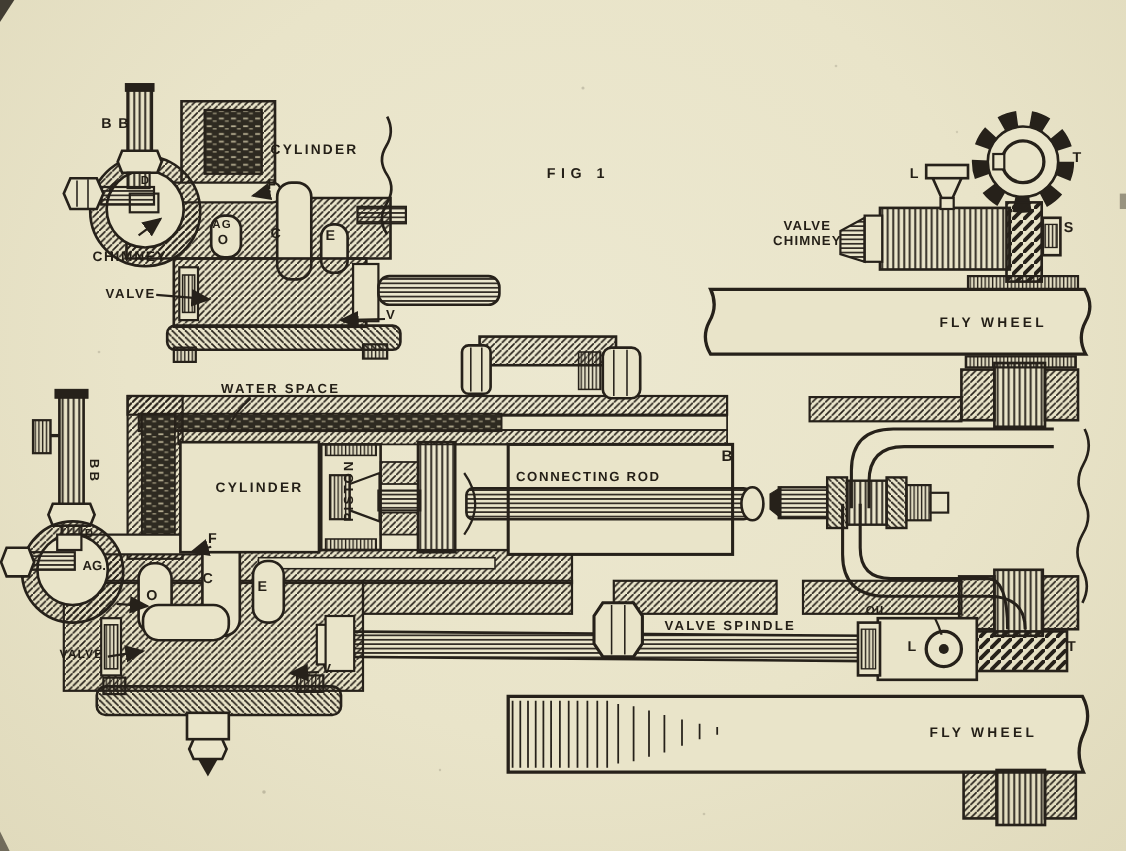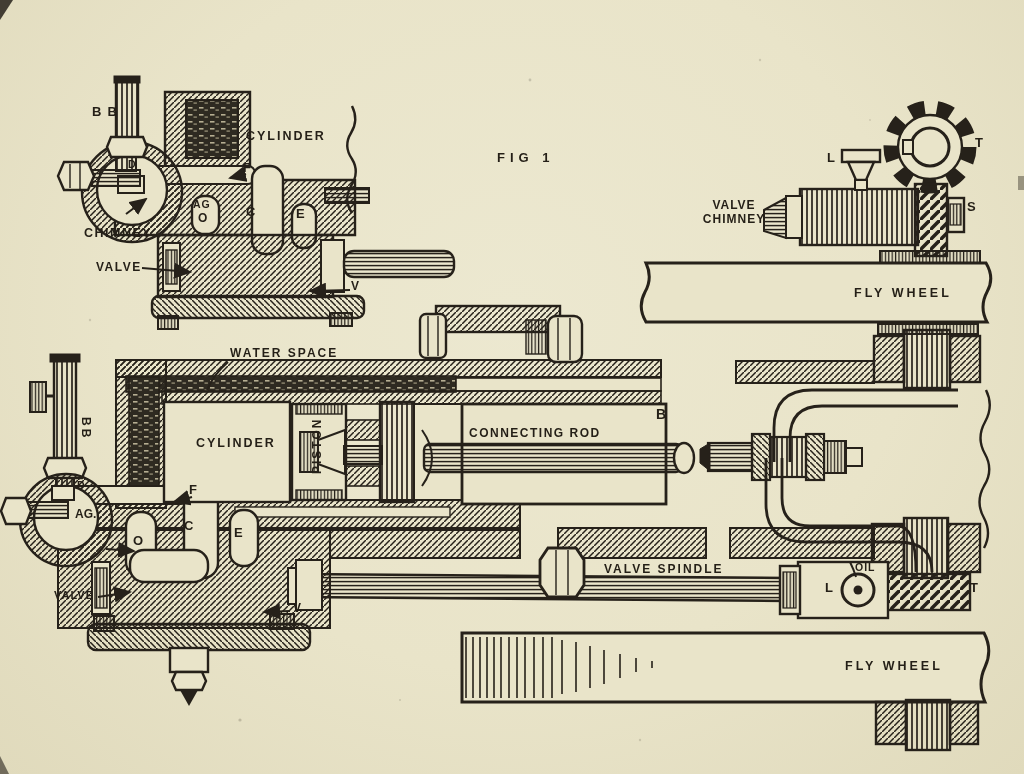--- a/index.html
+++ b/index.html
@@ -264,32 +264,32 @@
   <span class="lbl" style="left:296px;top:207px;font-size:13px;">E</span>
   <span class="lbl" style="left:96px;top:261px;font-size:12px;letter-spacing:1.5px;">VALVE</span>
   <span class="lbl" style="left:351px;top:280px;font-size:12px;">V</span>
 
   <span class="lbl" style="left:827px;top:151px;font-size:13px;">L</span>
   <span class="lbl" style="left:975px;top:136px;font-size:13px;">T</span>
   <span class="lbl two-line" style="left:702px;top:199px;font-size:12px;letter-spacing:1px;width:64px;"><span>VALVE</span><br><span>CHIMNEY</span></span>
   <span class="lbl" style="left:967px;top:200px;font-size:13px;">S</span>
   <span class="lbl" style="left:854px;top:287px;font-size:12.5px;letter-spacing:3px;">FLY WHEEL</span>
 
-  <span class="lbl" style="left:230px;top:347px;font-size:12px;letter-spacing:2px;">WATER SPACE</span>
+  <span class="lbl" style="left:201px;top:347px;font-size:12px;letter-spacing:2px;">WATER SPACE</span>
   <span class="lbl" style="left:196px;top:437px;font-size:12.5px;letter-spacing:2px;">CYLINDER</span>
   <span class="lbl vert-up" style="left:311px;top:474px;font-size:12px;letter-spacing:2px;">PISTON</span>
   <span class="lbl" style="left:469px;top:427px;font-size:12px;letter-spacing:1.5px;">CONNECTING ROD</span>
   <span class="lbl" style="left:656px;top:407px;font-size:14px;">B</span>
   <span class="lbl vert-down" style="left:92px;top:417px;font-size:12px;letter-spacing:3px;">BB</span>
   <span class="lbl" style="left:77px;top:480px;font-size:10.5px;">D</span>
   <span class="lbl" style="left:189px;top:483px;font-size:13px;">F</span>
   <span class="lbl" style="left:75px;top:508px;font-size:12px;">AG.</span>
   <span class="lbl" style="left:133px;top:534px;font-size:13px;">O</span>
   <span class="lbl" style="left:184px;top:519px;font-size:13px;">C</span>
   <span class="lbl" style="left:234px;top:526px;font-size:13px;">E</span>
   <span class="lbl" style="left:54px;top:590px;font-size:11px;letter-spacing:1px;">VALVE</span>
   <span class="lbl" style="left:293px;top:602px;font-size:12px;">V</span>
   <span class="lbl" style="left:604px;top:563px;font-size:12px;letter-spacing:2px;">VALVE SPINDLE</span>
-  <span class="lbl" style="left:855px;top:550px;font-size:10.5px;letter-spacing:1px;margin-top:12px;">OIL</span>
+  <span class="lbl" style="left:787px;top:550px;font-size:10.5px;letter-spacing:1px;">OIL</span>
   <span class="lbl" style="left:825px;top:581px;font-size:13px;">L</span>
   <span class="lbl" style="left:970px;top:581px;font-size:13px;">T</span>
   <span class="lbl" style="left:845px;top:660px;font-size:12.5px;letter-spacing:3px;">FLY WHEEL</span>
 </div>
 
 </body></html>

